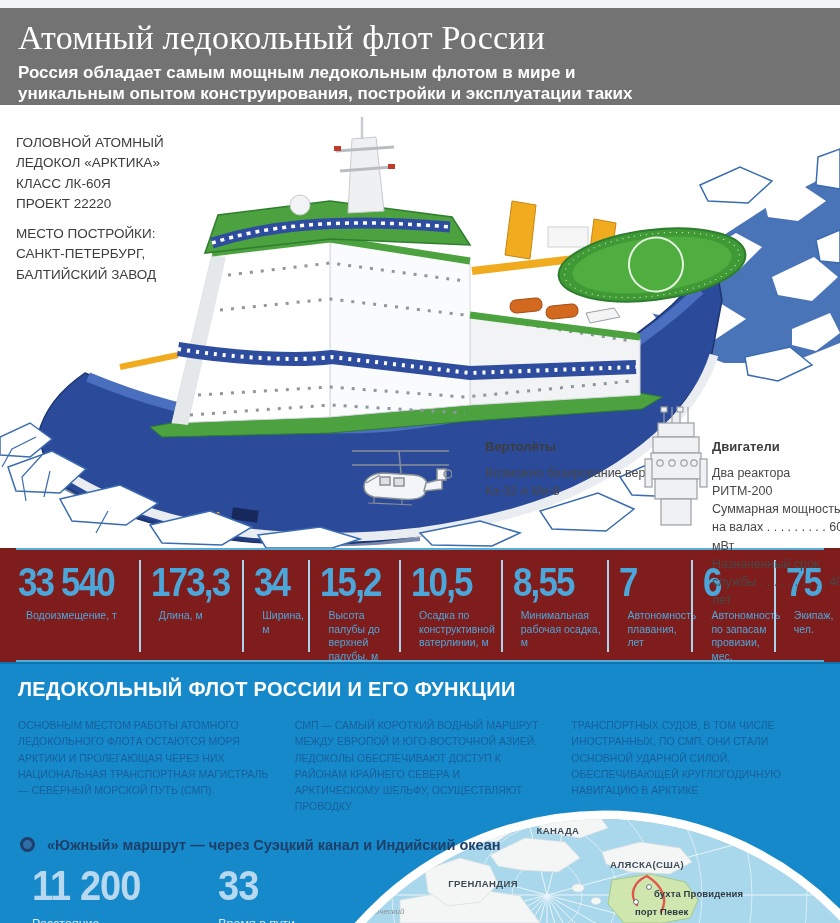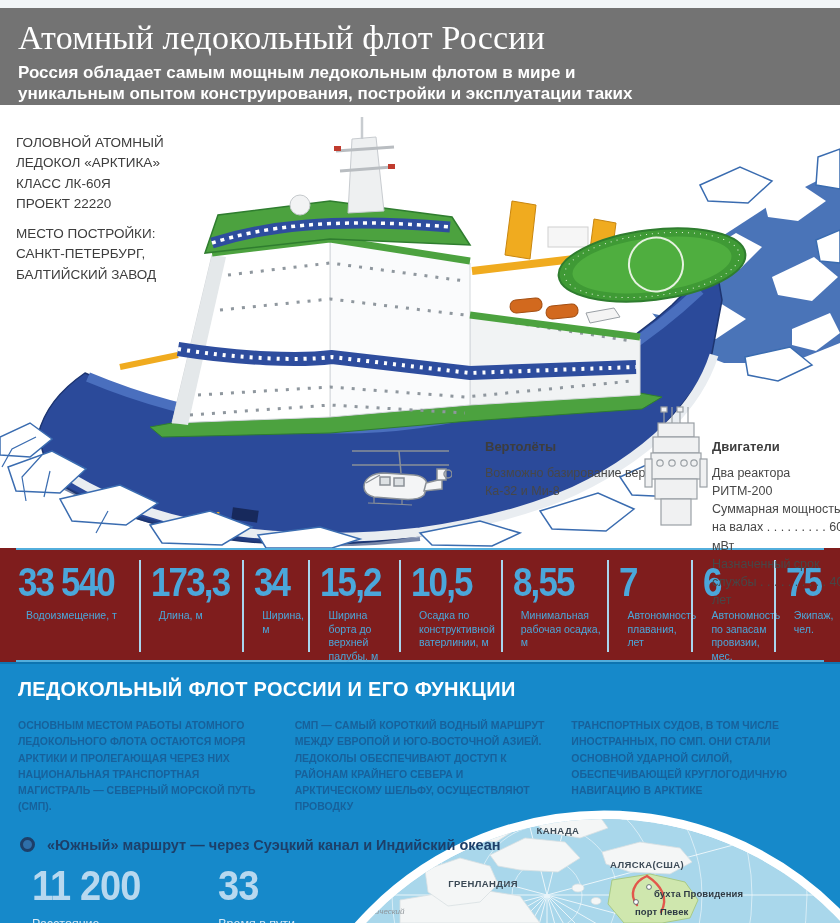--- a/index.html
+++ b/index.html
@@ -41,21 +41,21 @@
     color:#4BA7DA;font-size:38px;font-weight:bold;letter-spacing:-2px;line-height:1.0;
     transform:scale(.92,1.06);transform-origin:left top;white-space:nowrap;
   }
   .spec .l{color:#4BA7DA;font-size:10.5px;line-height:1.3;margin-top:9px;padding-left:8px;}
   .w1{width:15.2%;} .w2{width:12.8%;} .w3{width:8.2%;} .w4{width:11.2%;}
   .w5{width:12.6%;} .w6{width:13.2%;} .w7{width:10.4%;} .w8{width:10.2%;} .w9{width:6.2%;}
   
   .section2{position:relative;height:261px;background:#1689CA;border-top:2px solid #0E74B0;box-sizing:border-box;overflow:hidden;}
   .s2-title{color:#fff;font-weight:bold;font-size:20px;letter-spacing:.3px;padding:14px 18px 0 18px;}
   .s2-cols{display:flex;gap:26px;padding:16px 18px 0 18px;position:relative;z-index:2;}
-  .s2-col{width:252px;color:#17619B;font-size:10.5px;font-weight:bold;line-height:1.55;}
+  .s2-col{width:252px;color:#17619B;font-size:10.5px;font-weight:normal;line-height:1.55;}
   .route-line{display:flex;align-items:center;gap:12px;padding:22px 18px 0 20px;position:relative;z-index:2;}
   .route-dot{width:9px;height:9px;border-radius:50%;border:3px solid #1D3F69;background:#2E6FA9;flex:0 0 auto;}
   .route-label{color:#1D3F69;font-weight:bold;font-size:14.5px;}
   .route-stats{display:flex;gap:72px;padding:10px 18px 0 32px;position:relative;z-index:2;}
   .rstat .rv{
     color:#B7D8EF;font-size:40px;font-weight:bold;letter-spacing:-1px;line-height:1.0;
     transform:scale(.95,1.08);transform-origin:left top;white-space:nowrap;
   }
   .rstat .rl{color:#D7EAF7;font-size:12.5px;line-height:1.45;margin-top:12px;}
   .map-svg{position:absolute;right:0;bottom:0;z-index:1;}
@@ -248,21 +248,21 @@
     <div class="spec w2">
       <div class="v">173,3</div>
       <div class="l">Длина, м</div>
     </div>
     <div class="spec w3">
       <div class="v">34</div>
       <div class="l">Ширина, м</div>
     </div>
     <div class="spec w4">
       <div class="v">15,2</div>
-      <div class="l">Ширина борта до верхней палубы, м</div>
+      <div class="l">Высота палубы до верхней палубы, м</div>
     </div>
     <div class="spec w5">
       <div class="v">10,5</div>
       <div class="l">Осадка по конструктивной ватерлинии, м</div>
     </div>
     <div class="spec w6">
       <div class="v">8,55</div>
       <div class="l">Минимальная рабочая осадка, м</div>
     </div>
     <div class="spec w7">

